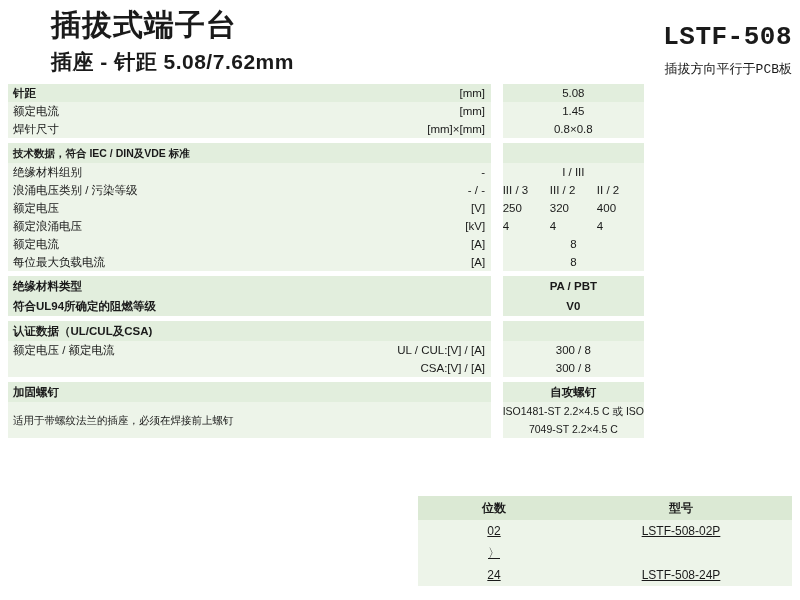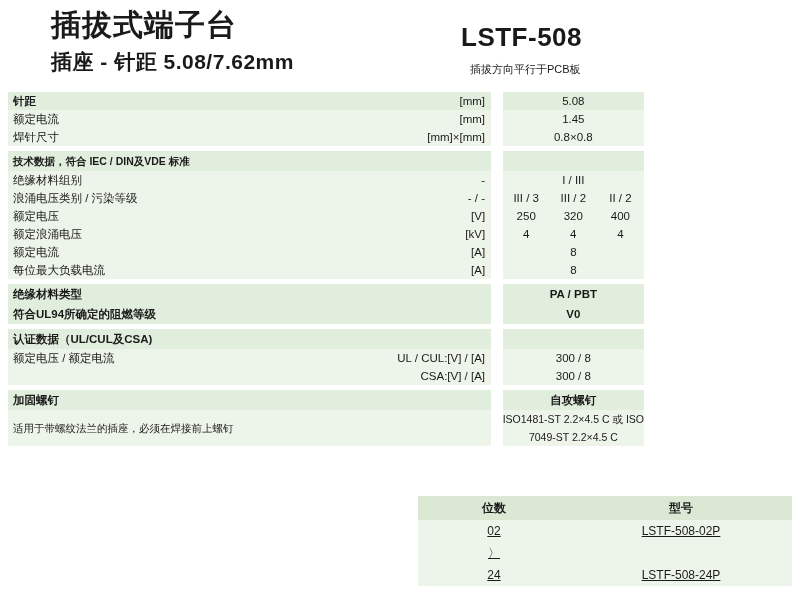--- a/index.html
+++ b/index.html
@@ -42,33 +42,34 @@
   }
   .title-sub {
     font-size: 21px;
     font-weight: bold;
     letter-spacing: 0.5px;
     line-height: 1.2;
     margin: 0;
   }
   .header-right {
     flex: 1 1 auto;
-    text-align: left;
+    text-align: right;
     padding-top: 14px;
+    font-family: Liberation Mono, monospace;
   }
   .model-name {
     font-size: 26px;
     font-weight: bold;
     letter-spacing: 0.5px;
     margin: 0 0 8px 0;
   }
   .model-note {
-    font-size: 11px;
+    font-size: 13px;
     font-weight: normal;
-    margin: 9px;
+    margin: 0;
   }
 
   
   .spec-table {
     width: 636px;
     border-collapse: collapse;
     table-layout: fixed;
     font-size: 11.5px;
   }
   .spec-table td {
@@ -86,21 +87,21 @@
   }
   .c-unit {
     width: 170px;
     padding-right: 6px !important;
     text-align: right;
     white-space: nowrap;
   }
   .c-gap { width: 10px; background: #ffffff !important; }
   .c-v1, .c-v2, .c-v3 {
     width: 122px;
-    text-align: center;
+    text-align: left;
   }
 
   .band-green {
     background: #e2eedd;
   }
   .band-pale {
     background: #edf4e9;
   }
   .row-head td {
     font-weight: bold;

